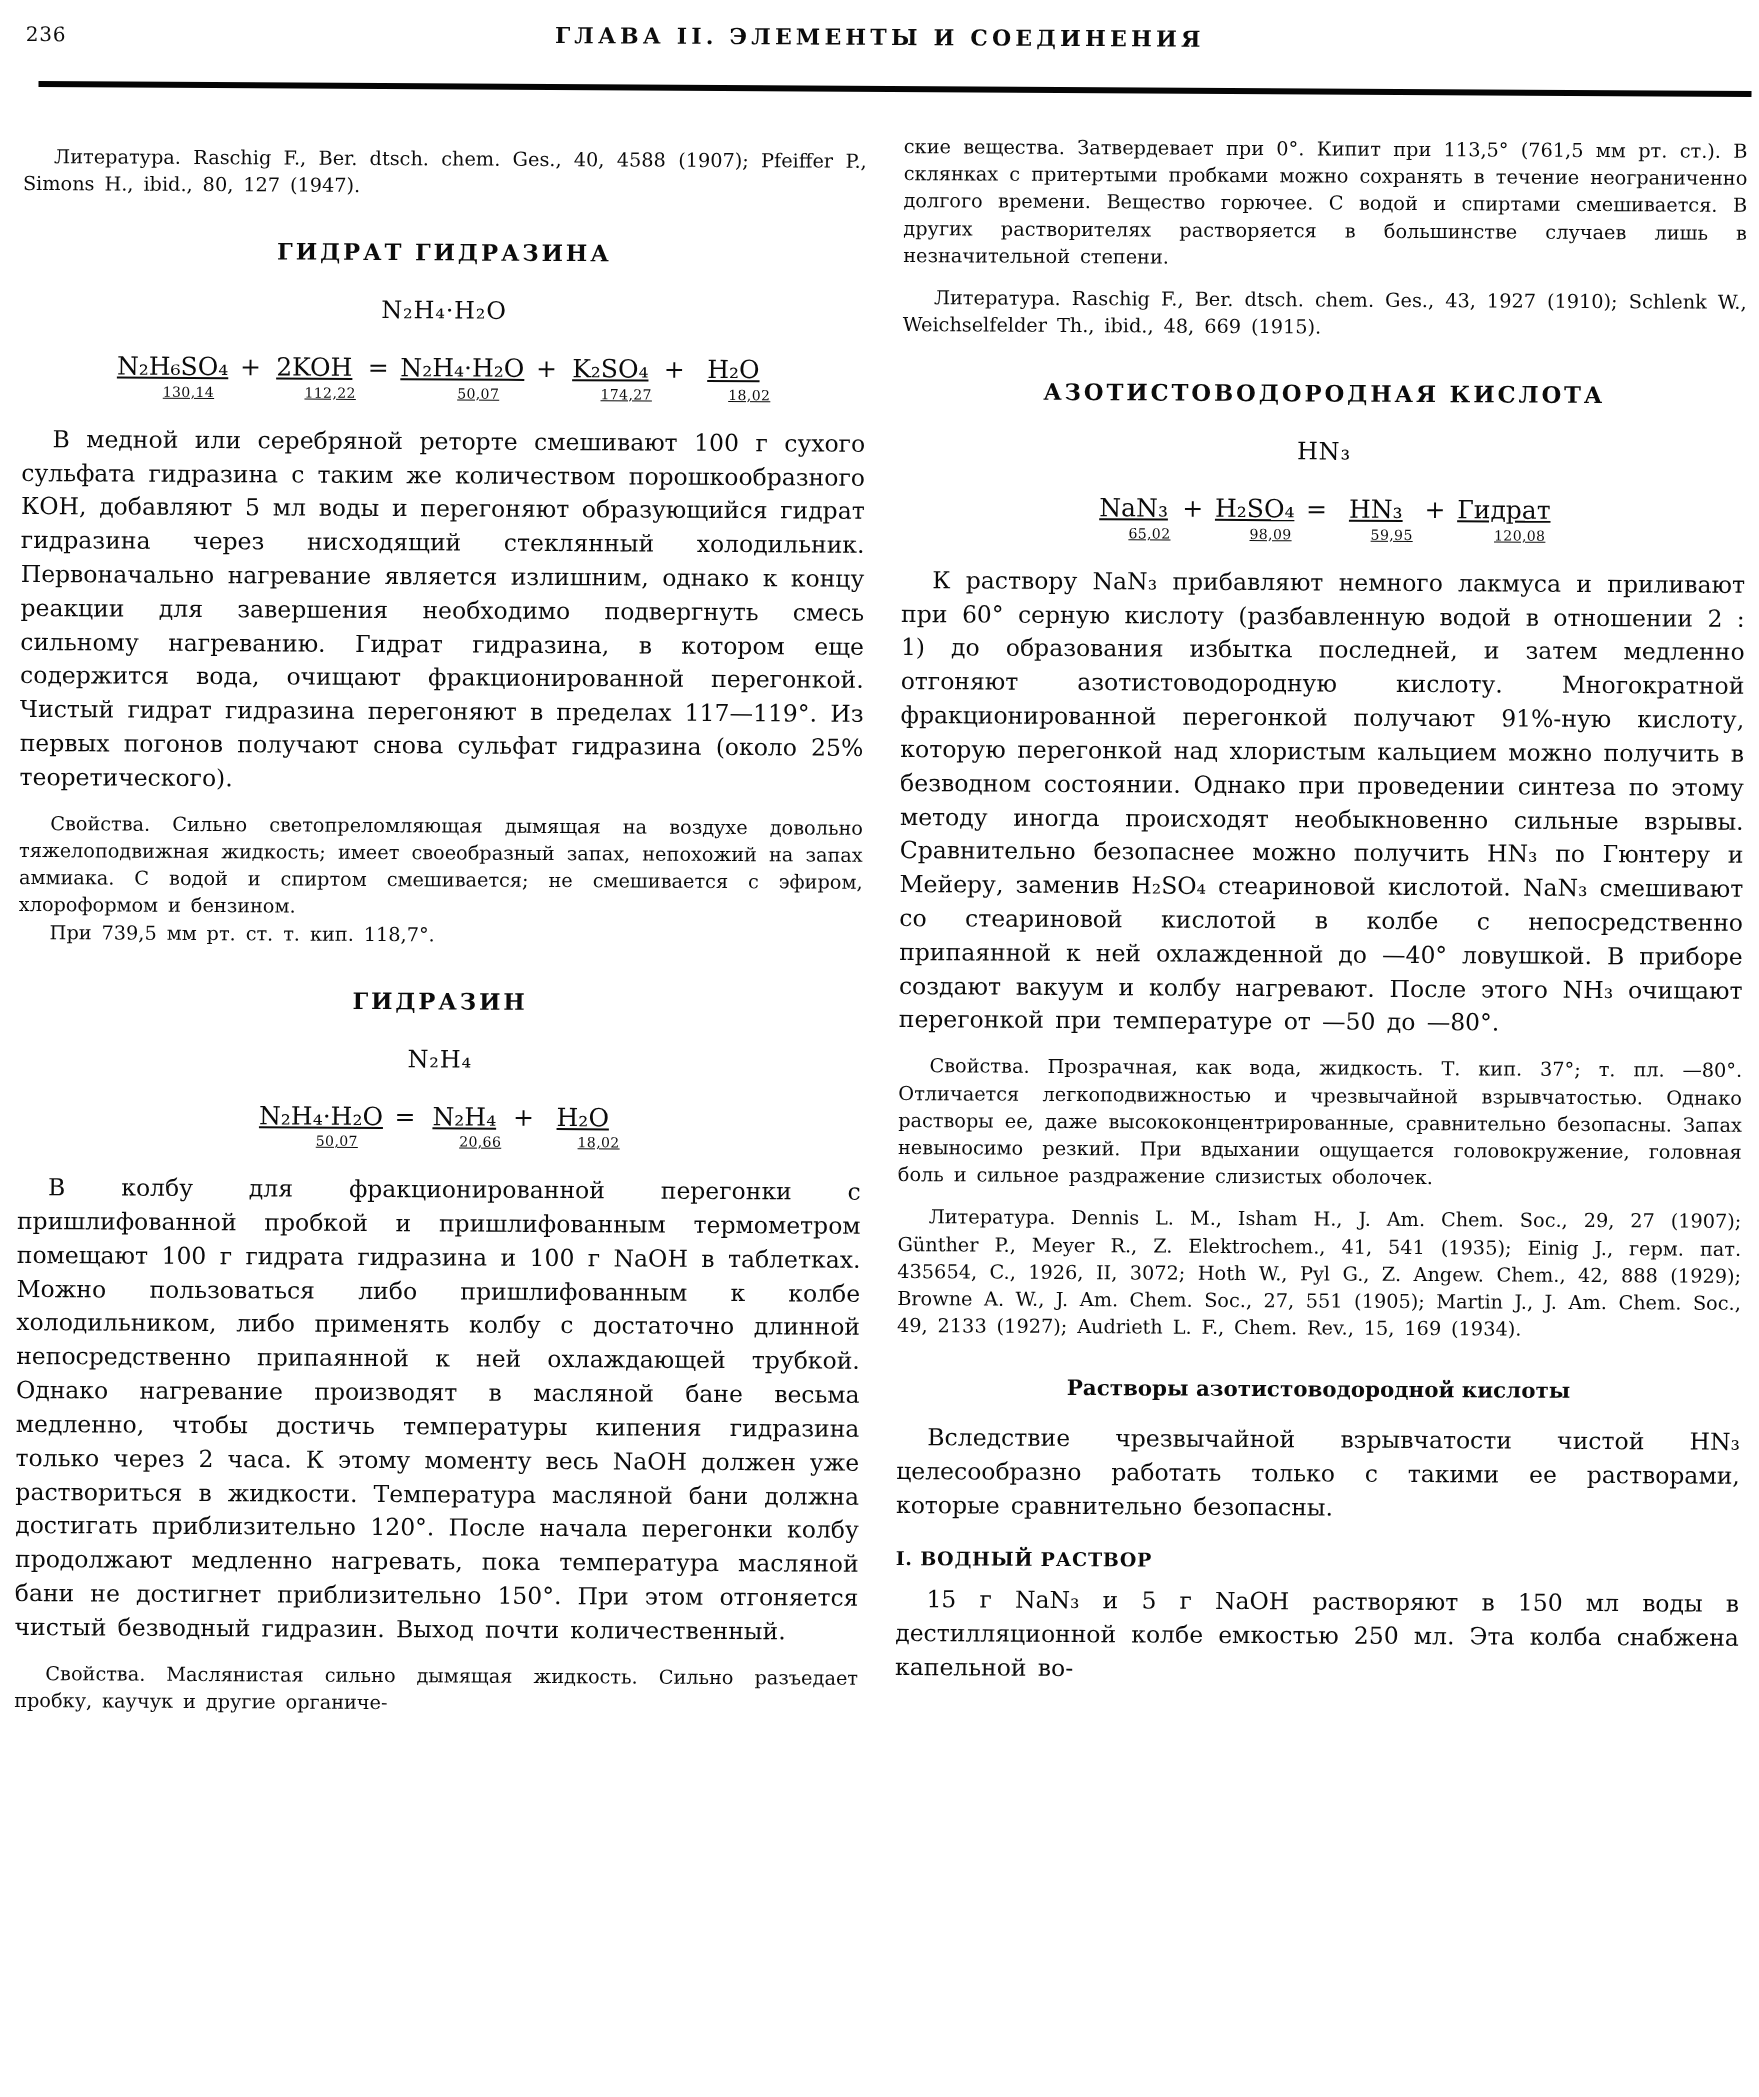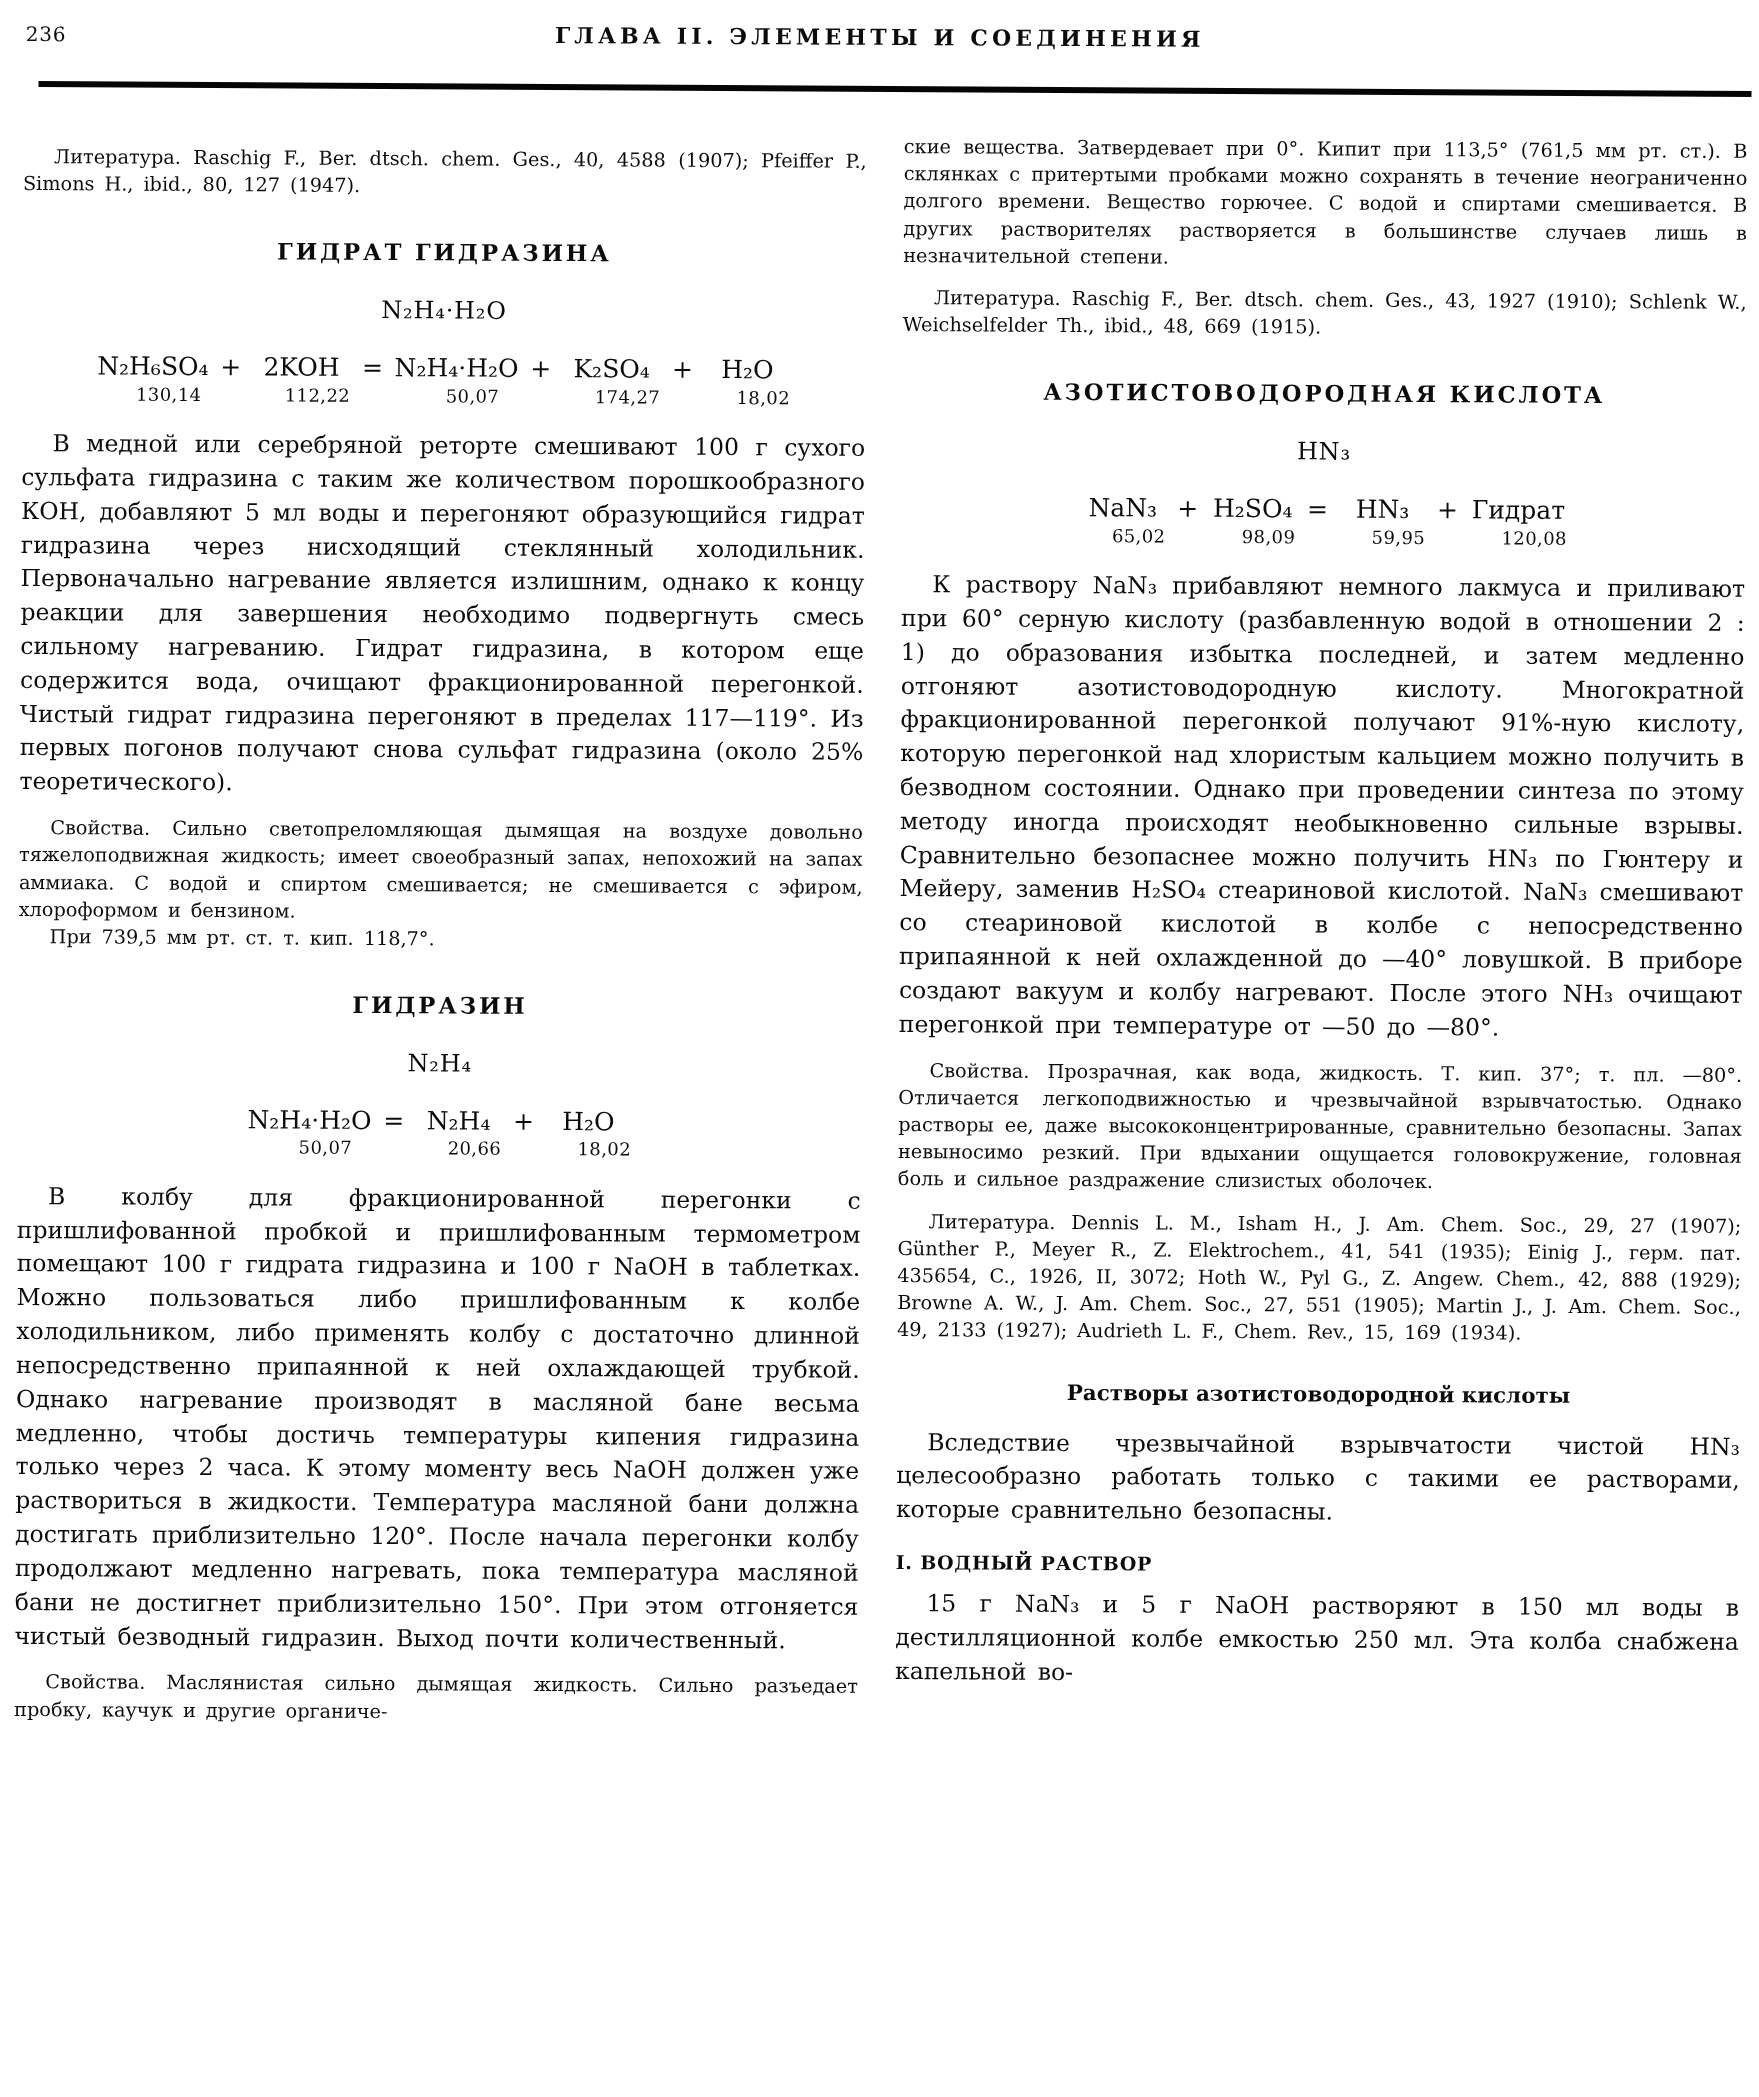--- a/index.html
+++ b/index.html
@@ -67,22 +67,22 @@
   }
   .equation {
     display: flex;
     justify-content: center;
     align-items: flex-start;
     column-gap: 10px;
     font-size: 25px;
     line-height: 1.08;
     margin: 30px 0 24px 0;
   }
-  .eq-term { display: inline-flex; flex-direction: column; align-items: center; }
-  .eq-w { font-size: 18px; margin-top: 4.2px; letter-spacing: 0.4px; margin-left: 32px; }
+  .eq-term { display: inline-flex; flex-direction: column; align-items: center; text-decoration: underline; }
+  .eq-w { font-size: 14px; margin-top: 4.2px; letter-spacing: 0.4px; margin-left: 32px; }
   .eq-op { padding: 0 1.7px; }
 
   .subheading {
     text-align: center;
     font-size: 21.4px;
     font-weight: bold;
     margin: 35px 0 22px 0;
     text-indent: 0;
   }
   .kicker {

